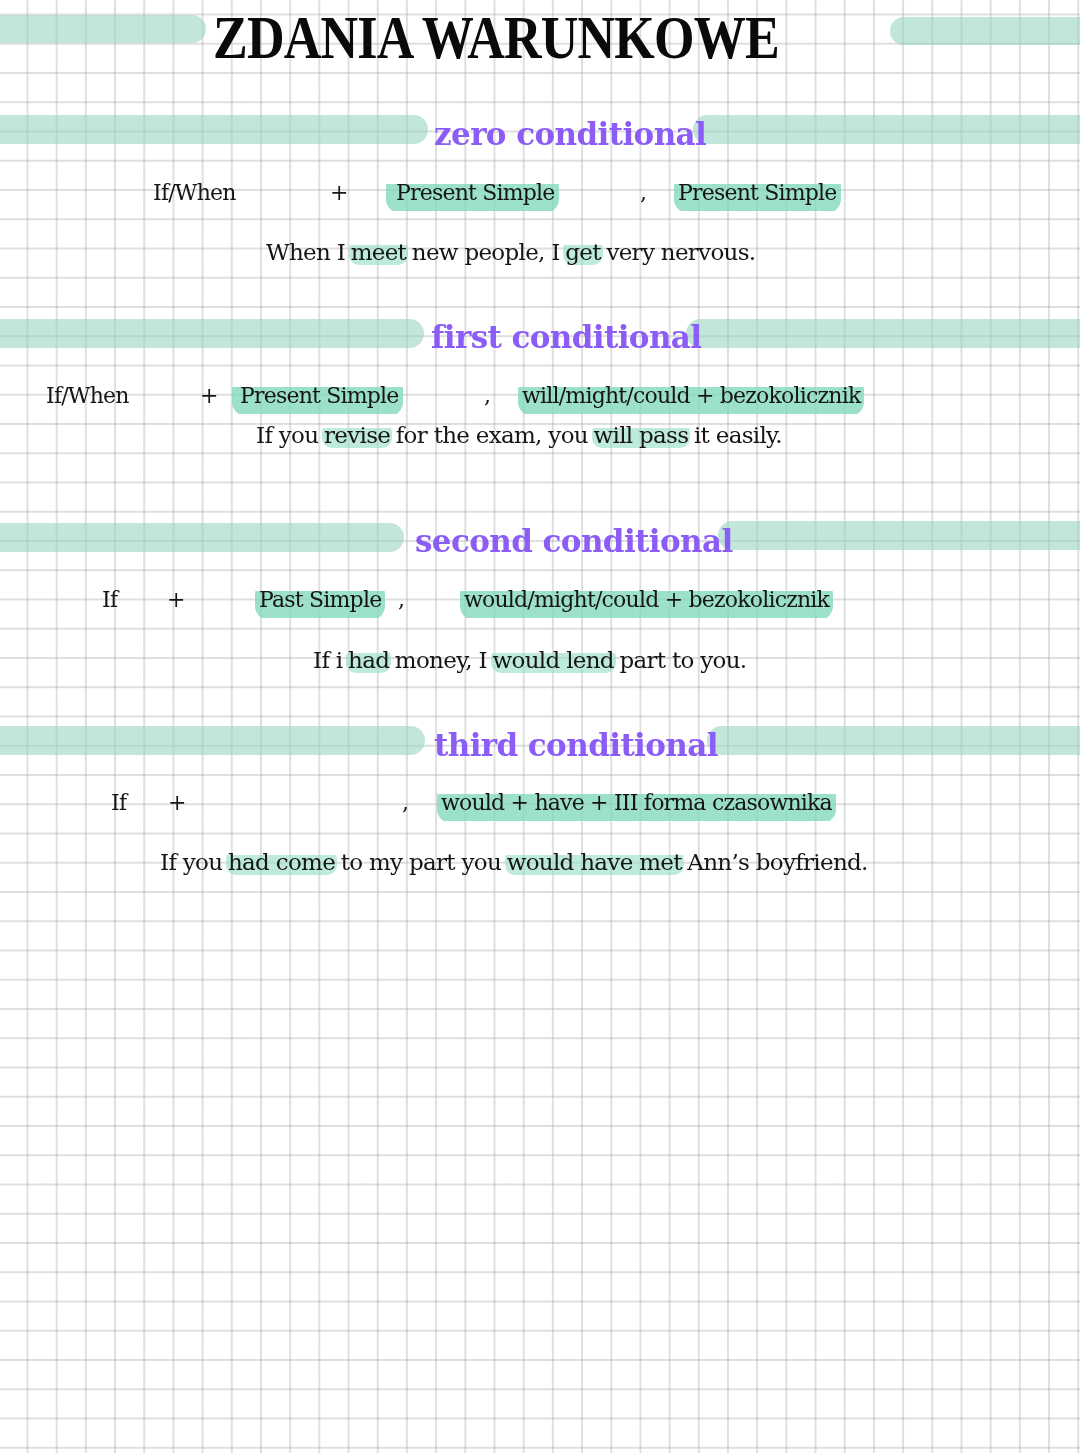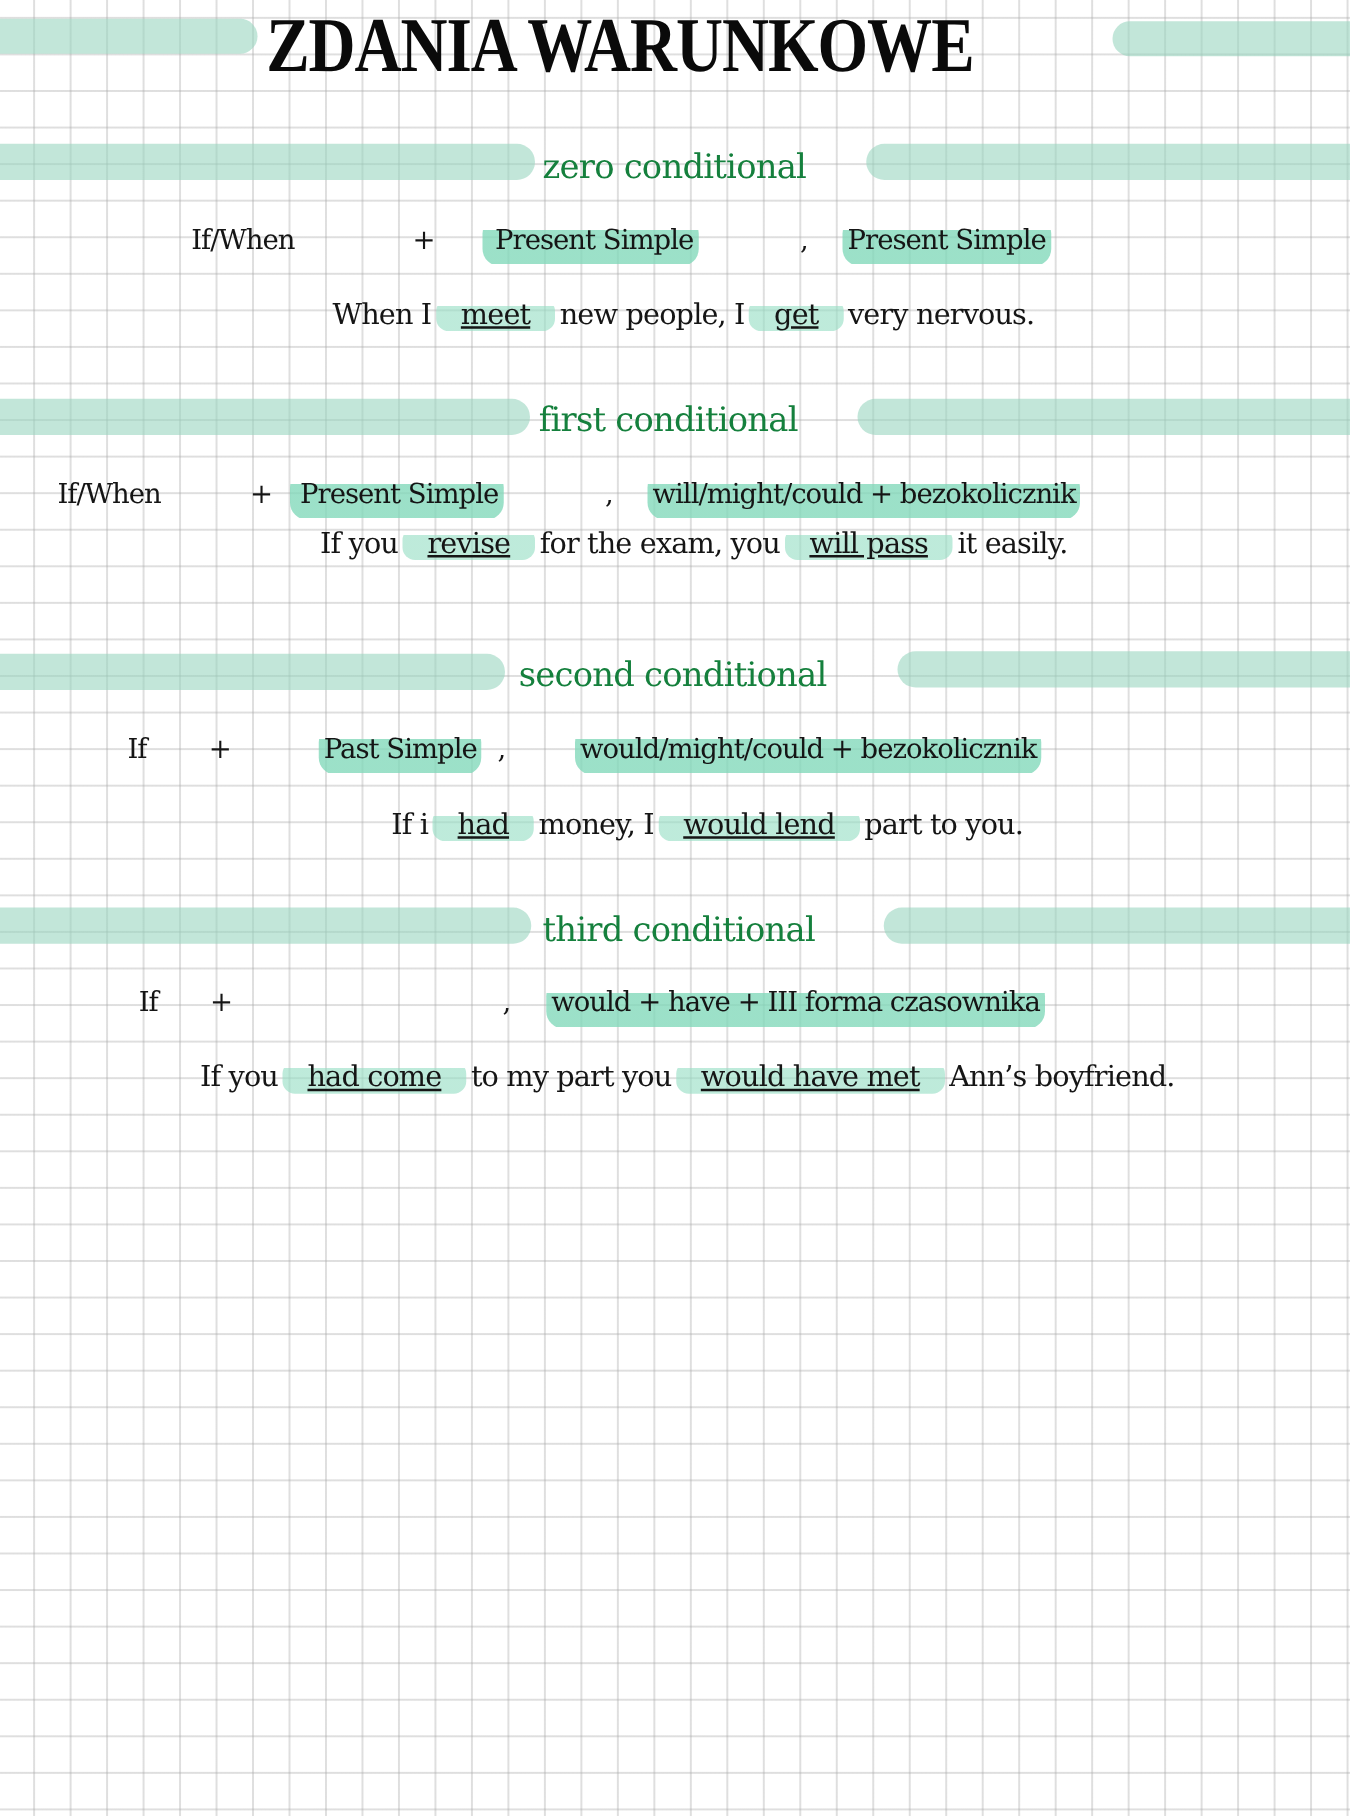--- a/index.html
+++ b/index.html
@@ -37,26 +37,26 @@
     letter-spacing: -1px;
     white-space: nowrap;
     transform-origin: left center;
     transform: scaleX(0.84);
     color: #0a0a0a;
   }
 
   .sec-head {
     position: absolute;
     font-family: "DejaVu Serif", serif;
-    font-weight: normal;
-    font-size: 27px;
+    font-weight: bold;
+    font-size: 31px;
     line-height: 34px;
     white-space: nowrap;
     letter-spacing: -0.6px;
-    color: #15803d;
+    color: #8b5cf6;
   }
 
   .row {
     position: absolute;
     white-space: nowrap;
     font-family: "DejaVu Serif", serif;
     color: #151515;
   }
   .formula {
     font-size: 22px;
@@ -72,23 +72,22 @@
 
   .hl {
     background: linear-gradient(to bottom, transparent 28%, rgba(128, 216, 185, 0.78) 28%, rgba(128, 216, 185, 0.78) 96%, transparent 96%);
     border-radius: 14px;
     padding: 0 4px;
     margin: 0 -4px;
   }
   .hl-soft {
     background: linear-gradient(to bottom, transparent 22%, rgba(150, 222, 196, 0.62) 22%, rgba(150, 222, 196, 0.62) 100%, transparent 100%);
     border-radius: 10px;
-    padding: 0 20px;
+    padding: 0 2px;
     margin: 0 -3px;
-    text-decoration: underline;
   }
 </style>
 </head>
 <body>
 
 <div class="bar left" style="left:0; top:15px; width:206px; height:28px;"></div>
 <div class="bar right" style="left:890px; top:17px; width:190px; height:28px;"></div>
 <div class="title">ZDANIA WARUNKOWE</div>
 
 <section>

